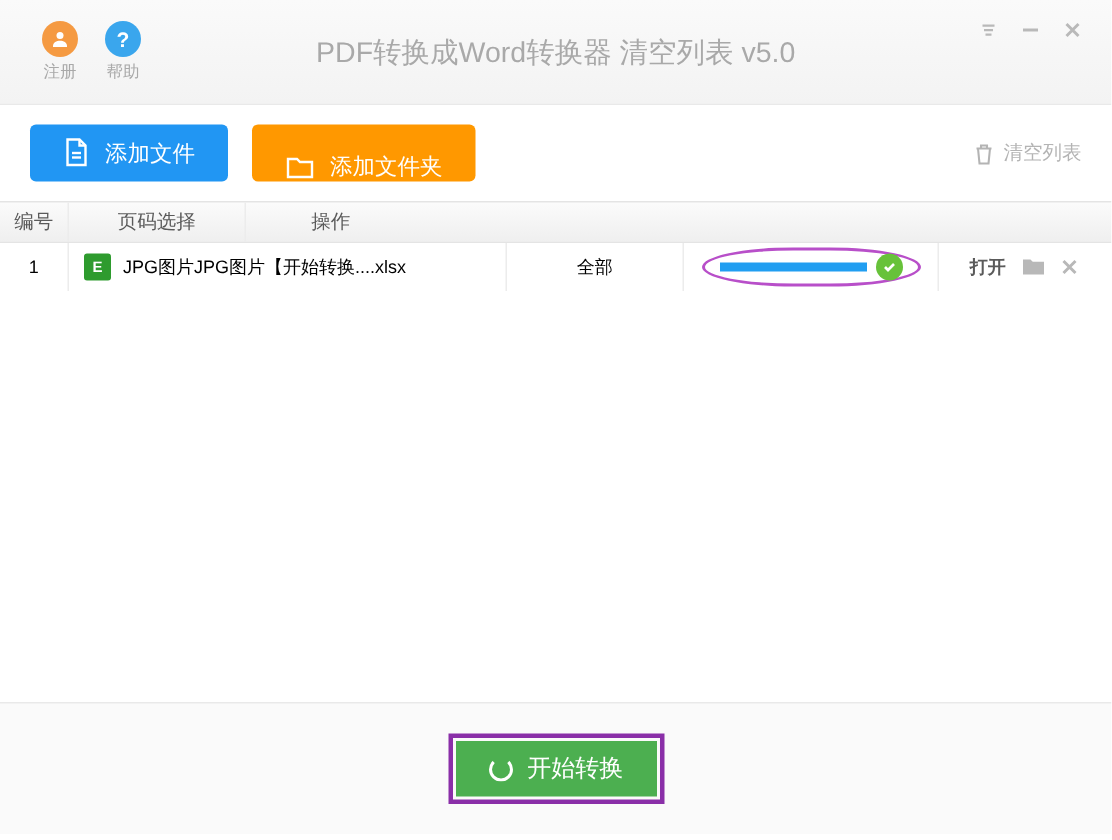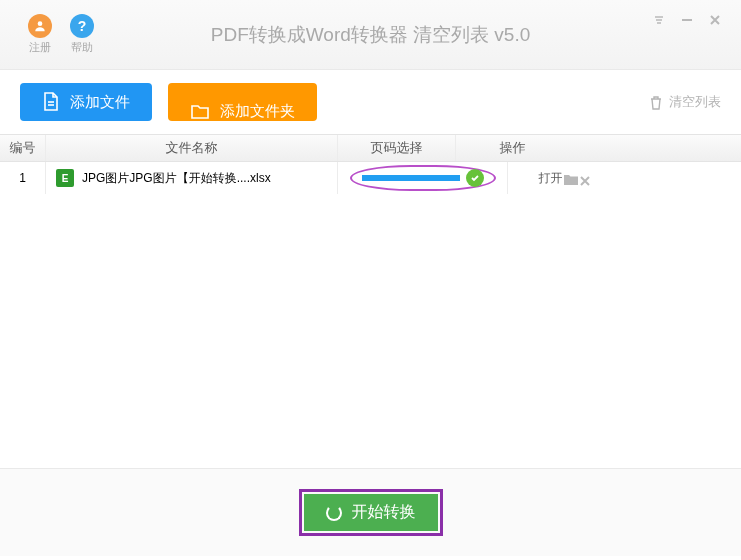--- a/index.html
+++ b/index.html
@@ -29,21 +29,21 @@
 .col-status { width: 170px; }
 .col-ops { width: 113px; }
 .table-body { height: 306px; overflow: auto; }
 .row { height: 32px; display: flex; font-size: 12px; }
 .col-name.td { justify-content: flex-start; padding-left: 10px; gap: 8px; }
 .file-ico { width: 18px; height: 18px; background: #2e9b2e; color: #fff; font-size: 10px; font-weight: bold; display: flex; align-items: center; justify-content: center; border-radius: 2px; }
 .progress-wrap { display: flex; align-items: center; gap: 6px; position: relative; }
 .progress-bar { width: 98px; height: 6px; background: #219ef1; border-radius: 0; }
 .check-circle { width: 18px; height: 18px; border-radius: 50%; background: #67c23a; display: flex; align-items: center; justify-content: center; color: #fff; font-size: 11px; }
 .status-highlight { border: 2px solid #b84fc9; border-radius: 50%/60%; padding: 2px 10px; }
-.ops-group { display: flex; align-items: flex-end; color: #b8b8b8; }
+.ops-group { display: flex; align-items: center; gap: 10px; color: #b8b8b8; font-weight: bold; }
 .open-link { color: #5a5a5a; font-size: 12px; cursor: pointer; }
 .bottom-bar { height: 88px; border-top: 1px solid #e9e9e9; display: flex; align-items: center; justify-content: center; background: #fafafa; }
 .start-btn-wrap { border: 3px solid #8a2fa8; padding: 2px; }
 .start-btn { display: flex; align-items: center; gap: 10px; background: #4caf50; color: #fff; font-size: 16px; padding: 8px 22px; border: none; cursor: pointer; }
 .refresh-ico { width: 16px; height: 16px; border: 2px solid #fff; border-top-color: transparent; border-radius: 50%; }
 svg { display: block; }
 </style>
 </head>
 <body>
 
@@ -109,32 +109,32 @@
       <svg width="14" height="16" viewBox="0 0 14 16" fill="none" stroke="#b4b4b4" stroke-width="1.4">
           <path d="M2 4h10M5 4V2h4v2M3 4l1 10h6l1-10"></path>
         </svg>
     </span>
     <span>清空列表</span>
   </div>
 </div>
 
 <div class="table-head">
   <div class="th col-num">编号</div>
-  <div class="th col-name">文件名称</div>
   <div class="th col-pages">页码选择</div>
   <div class="th col-ops">操作</div>
 </div>
 
 <div class="table-body">
   <div class="row">
     <div class="td col-num">1</div>
     <div class="td col-name">
       <span class="file-ico">E</span>
       <span>JPG图片JPG图片【开始转换....xlsx</span>
     </div>
+    <div class="td col-pages">全部</div>
     <div class="td col-status">
       <div class="status-highlight">
         <div class="progress-wrap">
           <div class="progress-bar"></div>
           <div class="check-circle">
             <svg width="10" height="10" viewBox="0 0 10 10">
                 <path d="M2 5l2 2 4-4" stroke="#fff" stroke-width="1.8" fill="none"></path>
               </svg>
           </div>
         </div>

